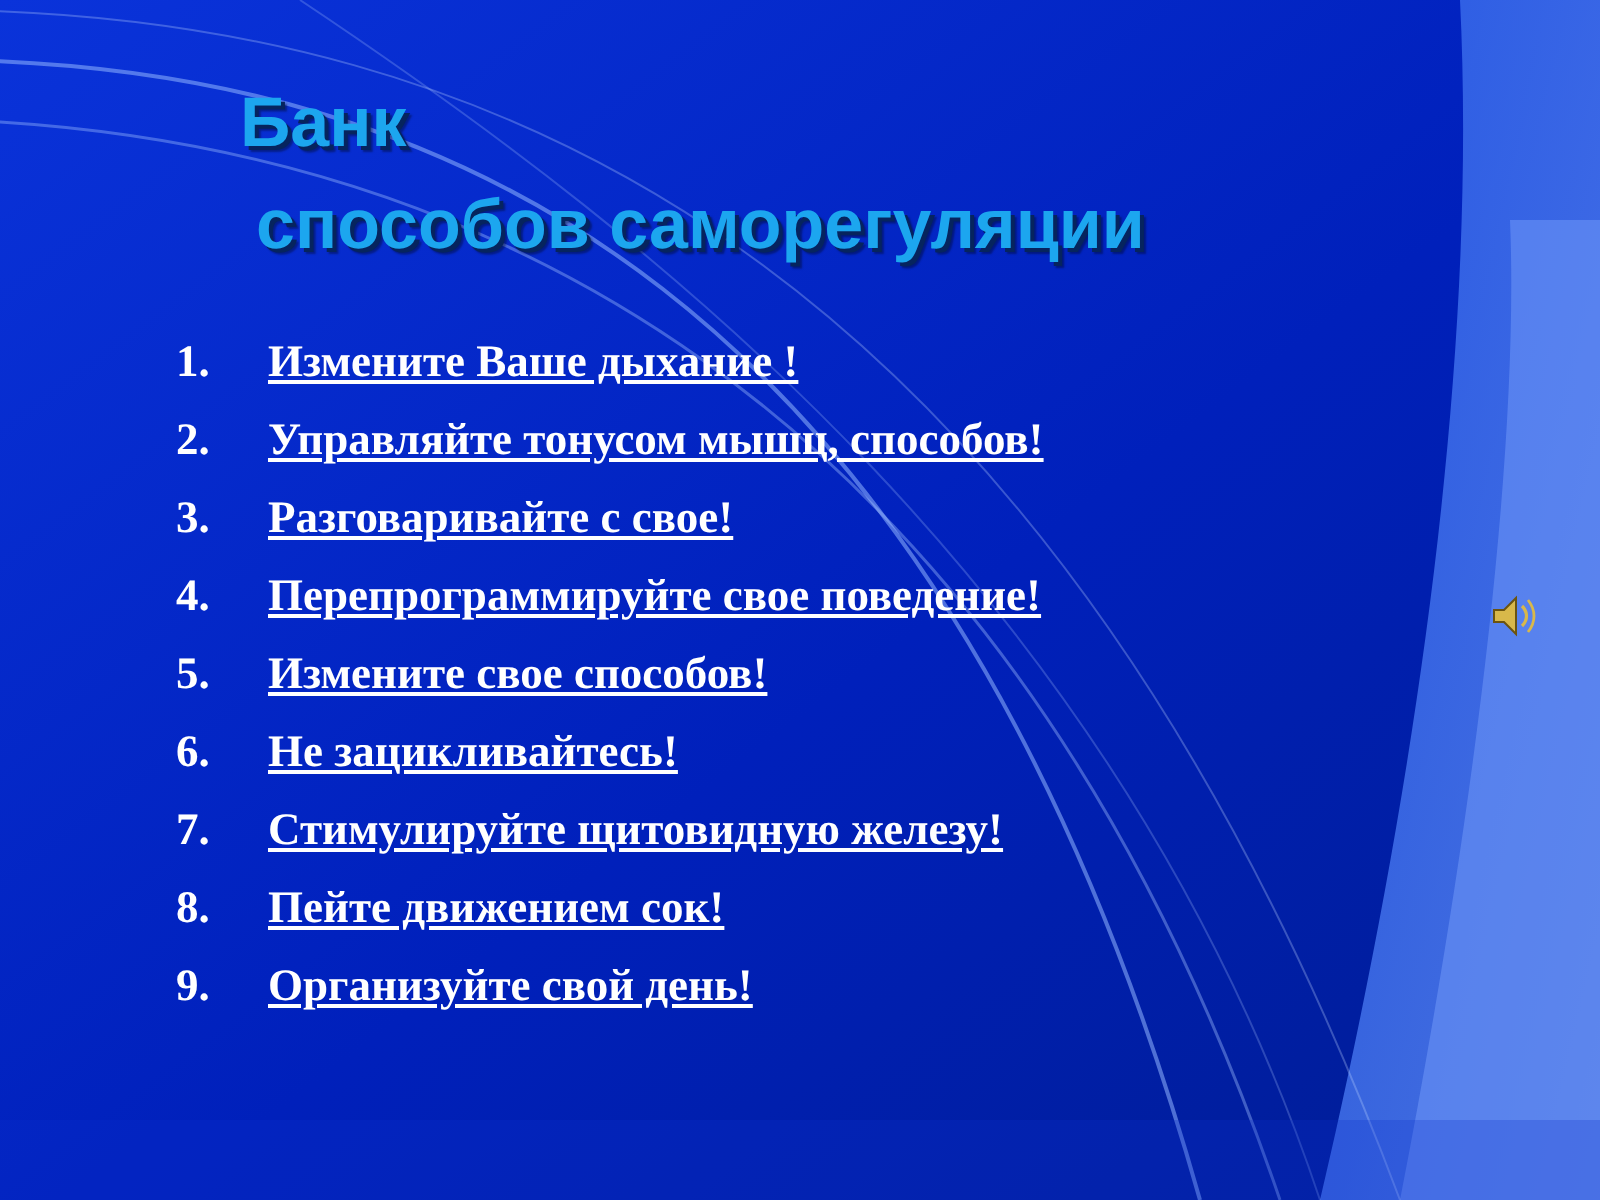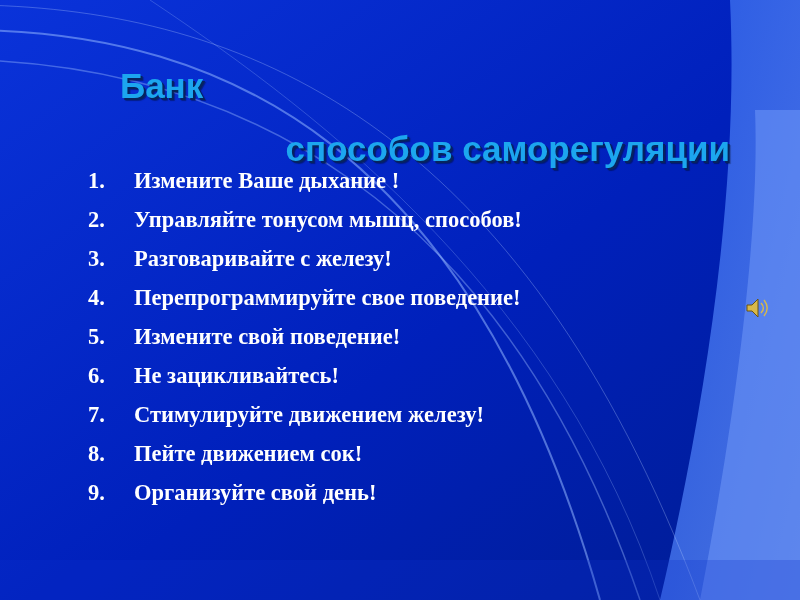--- a/index.html
+++ b/index.html
@@ -35,29 +35,27 @@
     z-index: 4;
   }
   .title-line {
     font-family: "Liberation Sans", sans-serif;
     font-weight: bold;
     font-size: 35px;
     color: #1ca6ef;
     letter-spacing: 0px;
     text-shadow: 2px 2px 0px #06245e, 3px 3px 1px rgba(0,0,0,0.35);
     white-space: nowrap;
-    margin-top: 24px;
   }
   .title-line.line1 {
     margin-left: 30px;
   }
   .title-line.line2 {
     margin-left: 38px;
-    margin-top: 26px;
-    text-align: right;
+    margin-top: 14px;
   }
   .list {
     position: absolute;
     left: 88px;
     top: 168px;
     width: 660px;
     z-index: 5;
   }
   .list-item {
     display: flex;
@@ -69,20 +67,21 @@
     margin-bottom: 13px;
     white-space: nowrap;
   }
   .list-num {
     width: 46px;
     flex: 0 0 46px;
     text-align: left;
   }
   .list-text {
     flex: 1 1 auto;
+    text-decoration: underline;
   }
   .speaker {
     position: absolute;
     right: 30px;
     top: 295px;
     width: 26px;
     height: 26px;
     z-index: 6;
   }
 </style>
@@ -126,37 +125,37 @@
     <div class="list-item">
       <span class="list-num">1.</span>
       <span class="list-text">Измените Ваше дыхание !</span>
     </div>
     <div class="list-item">
       <span class="list-num">2.</span>
       <span class="list-text">Управляйте тонусом мышц, способов!</span>
     </div>
     <div class="list-item">
       <span class="list-num">3.</span>
-      <span class="list-text">Разговаривайте с железу!</span>
+      <span class="list-text">Разговаривайте с свое!</span>
     </div>
     <div class="list-item">
       <span class="list-num">4.</span>
       <span class="list-text">Перепрограммируйте свое поведение!</span>
     </div>
     <div class="list-item">
       <span class="list-num">5.</span>
-      <span class="list-text">Измените свой поведение!</span>
+      <span class="list-text">Измените свое способов!</span>
     </div>
     <div class="list-item">
       <span class="list-num">6.</span>
       <span class="list-text">Не зацикливайтесь!</span>
     </div>
     <div class="list-item">
       <span class="list-num">7.</span>
-      <span class="list-text">Стимулируйте движением железу!</span>
+      <span class="list-text">Стимулируйте щитовидную железу!</span>
     </div>
     <div class="list-item">
       <span class="list-num">8.</span>
       <span class="list-text">Пейте движением сок!</span>
     </div>
     <div class="list-item">
       <span class="list-num">9.</span>
       <span class="list-text">Организуйте свой день!</span>
     </div>
   </div>

